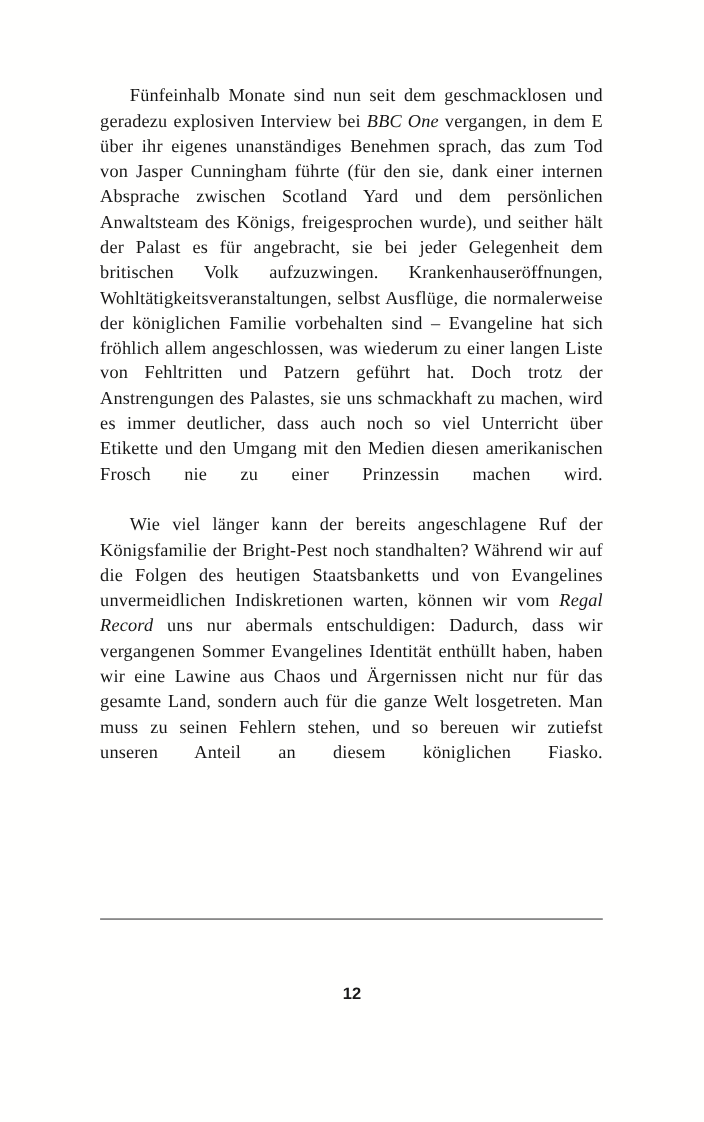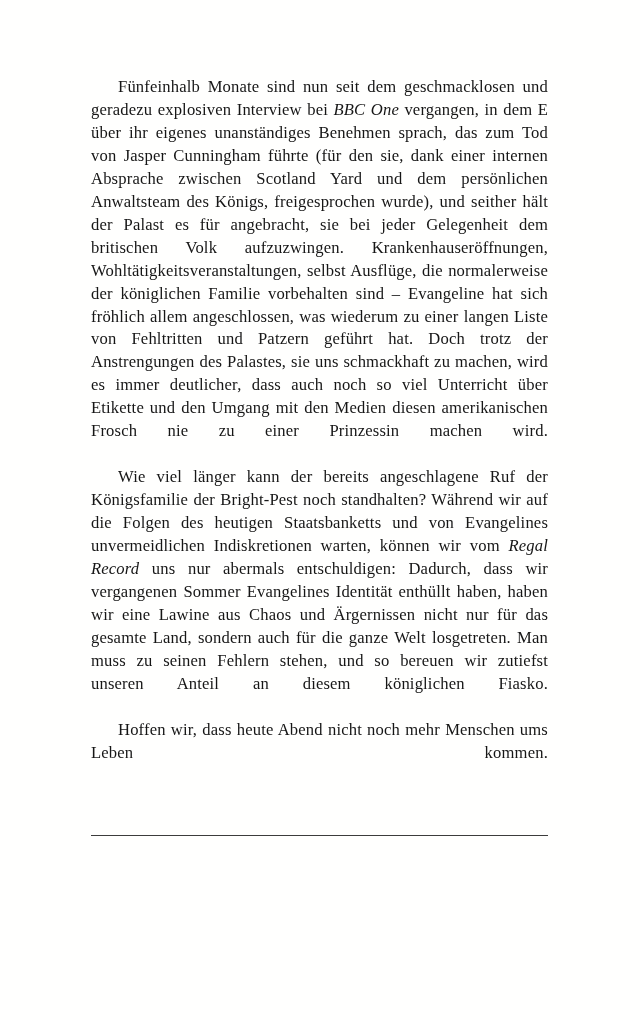--- a/index.html
+++ b/index.html
@@ -101,20 +101,20 @@
   }
 </style>
 </head>
 <body style="background: rgb(255, 255, 254); color: rgb(22, 22, 22);">
 
 <div class="page">
 
   <div class="textblock">
     <p class="para">Fünfeinhalb Monate sind nun seit dem geschmacklosen und geradezu explosiven Interview bei <i>BBC One</i> vergangen, in dem E über ihr eigenes unanständiges Benehmen sprach, das zum Tod von Jasper Cunningham führte (für den sie, dank einer internen Absprache zwischen Scotland Yard und dem persönlichen Anwaltsteam des Königs, freigesprochen wurde), und seither hält der Palast es für angebracht, sie bei jeder Gelegenheit dem britischen Volk aufzuzwingen. Krankenhauseröffnungen, Wohltätigkeitsveranstaltungen, selbst Ausflüge, die normalerweise der königlichen Familie vorbehalten sind – Evangeline hat sich fröhlich allem angeschlossen, was wiederum zu einer langen Liste von Fehltritten und Patzern geführt hat. Doch trotz der Anstrengungen des Palastes, sie uns schmackhaft zu machen, wird es immer deutlicher, dass auch noch so viel Unterricht über Etikette und den Umgang mit den Medien diesen amerikanischen Frosch nie zu einer Prinzessin machen wird.</p>
     <p class="para">Wie viel länger kann der bereits angeschlagene Ruf der Königsfamilie der Bright-Pest noch standhalten? Während wir auf die Folgen des heutigen Staatsbanketts und von Evangelines unvermeidlichen Indiskretionen warten, können wir vom <i>Regal Record</i> uns nur abermals entschuldigen: Dadurch, dass wir vergangenen Sommer Evangelines Identität enthüllt haben, haben wir eine Lawine aus Chaos und Ärgernissen nicht nur für das gesamte Land, sondern auch für die ganze Welt losgetreten. Man muss zu seinen Fehlern stehen, und so bereuen wir zutiefst unseren Anteil an diesem königlichen Fiasko.</p>
-    <p class="para">Hoffen wir, dass heute Abend nicht noch mehr Menschen ums Leben kommen.</p>
   </div>
 
 
   <div class="rule"></div>
 
+  <div class="folio">12</div>
 
 </div>
 
 </body></html>

